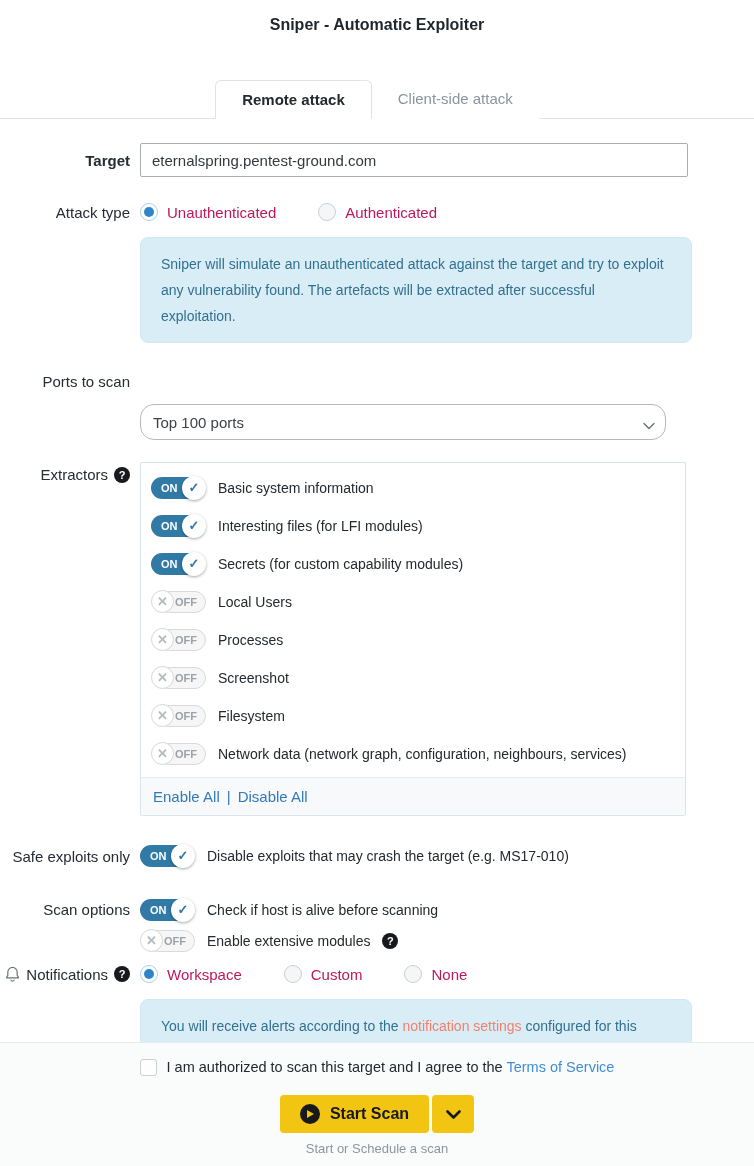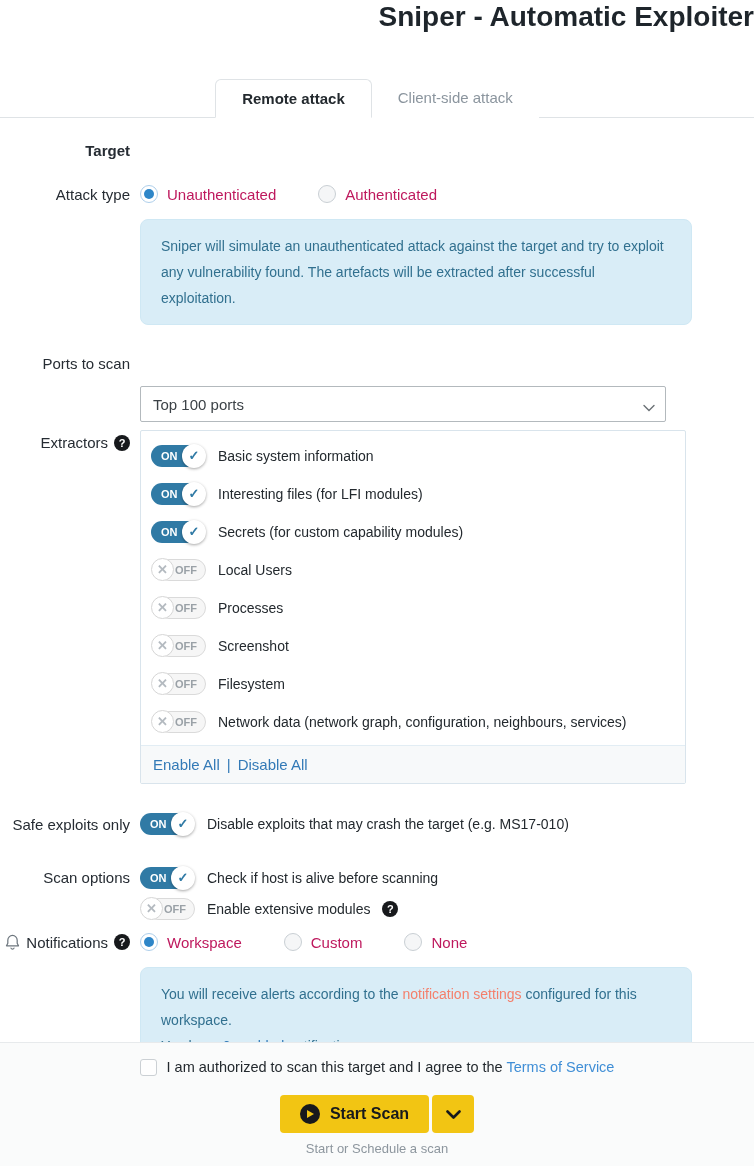--- a/index.html
+++ b/index.html
@@ -2,21 +2,21 @@
 <html><head>
 <meta charset="utf-8">
 <style>
   * { margin:0; padding:0; box-sizing:border-box; }
   html,body { background:#fff; }
   body {
     width:754px; height:1166px; position:relative;
     font-family:"Liberation Sans", sans-serif;
     color:#23292e; overflow:hidden;
   }
-  .page-title { padding-top:1px; text-align:right; font-size:28px; font-weight:700; color:#1e252b; }
+  .page-title { padding-top:16px; text-align:center; font-size:16px; font-weight:700; color:#1e252b; }
 
   
   .main-tabs { margin-top:46px; display:flex; justify-content:center; border-bottom:1px solid #dfe3e6; }
   .main-tab { padding:10px 26px; font-size:15px; margin-bottom:-1px; cursor:pointer; background:#fff; }
   .main-tab.is-on { border:1px solid #dfe3e6; border-bottom:1px solid #fff; border-radius:6px 6px 0 0; font-weight:700; color:#23292e; }
   .main-tab.is-off { color:#8b959e; }
 
   
   .form-row { display:flex; align-items:center; }
   .label-col { flex:0 0 130px; width:130px; margin-right:10px; text-align:right; font-size:15px; color:#262c33;
@@ -45,25 +45,25 @@
   .link-tos { color:#3f8ed6; text-decoration:none; cursor:pointer; }
 
   .row-ports { margin-top:20px; align-items:flex-start; }
   .row-ports .label-col { padding-top:10px; }
   .ports-tabs { display:flex; align-items:flex-end; border-bottom:1px solid #d8dcdf; width:546px; }
   .ports-tab { padding:9px 17px 10px; font-size:14px; color:#3f454b; cursor:pointer; margin-bottom:-1px; background:#fff; }
   .ports-tab.is-on { border:1px solid #d8dcdf; border-top:3px solid #337ab7; border-bottom:1px solid #fff; padding:7px 21px 10px; }
 
   .row-select { margin-top:14px; }
   .select-wrap { position:relative; width:526px; }
-  .ports-select { appearance:none; -webkit-appearance:none; width:526px; height:36px; border:1px solid #b3b9bd; border-radius:2px;
+  .ports-select { appearance:none; -webkit-appearance:none; width:526px; height:36px; border:1px solid #b3b9bd; border-radius:14px;
                   background:#fff; padding:0 30px 0 12px; font-size:15px; color:#3c4247; font-family:"Liberation Sans", sans-serif; }
   .select-caret { position:absolute; right:11px; top:12px; pointer-events:none; }
 
-  .row-extractors { margin-top:8px; align-items:flex-start; }
+  .row-extractors { margin-top:22px; align-items:flex-start; }
   .extract-box { width:546px; border:1px solid #d9e4ec; border-radius:2px; background:#fff; }
   .extract-rows { padding:6px 0 4px; }
   .ex-row { display:flex; align-items:center; gap:12px; padding:7px 10px; font-size:14px; color:#23292e; }
   .extract-foot { border-top:1px solid #e2edf4; background:#f7f9fa; padding:10px 12px; font-size:15px; display:flex; gap:7px; align-items:center; }
   .extract-foot .pipe { color:#337ab7; }
 
   
   .tg { position:relative; width:55px; height:24px; flex:0 0 55px; display:inline-block; cursor:pointer; }
   .tg .tg-pill { position:absolute; top:1px; height:22px; line-height:22px; border-radius:11px; font-size:11px; font-weight:700; }
   .tg .tg-knob { position:absolute; top:0; width:24px; height:24px; border-radius:50%; background:#fff; text-align:center;
@@ -107,20 +107,21 @@
 
 <h1 class="page-title">Sniper - Automatic Exploiter</h1>
 
 <div class="main-tabs">
   <div class="main-tab is-on">Remote attack</div>
   <div class="main-tab is-off">Client-side attack</div>
 </div>
 
 <div class="form-row row-target">
   <div class="label-col bold">Target</div>
+  <input class="target-input" type="text" value="eternalspring.pentest-ground.com" style="">
 </div>
 
 <div class="form-row row-attack">
   <div class="label-col">Attack type</div>
   <div class="radio-group">
     <div class="radio-opt">
       <span class="radio is-on"></span>
       <span class="radio-label">Unauthenticated</span>
     </div>
     <div class="radio-opt">

